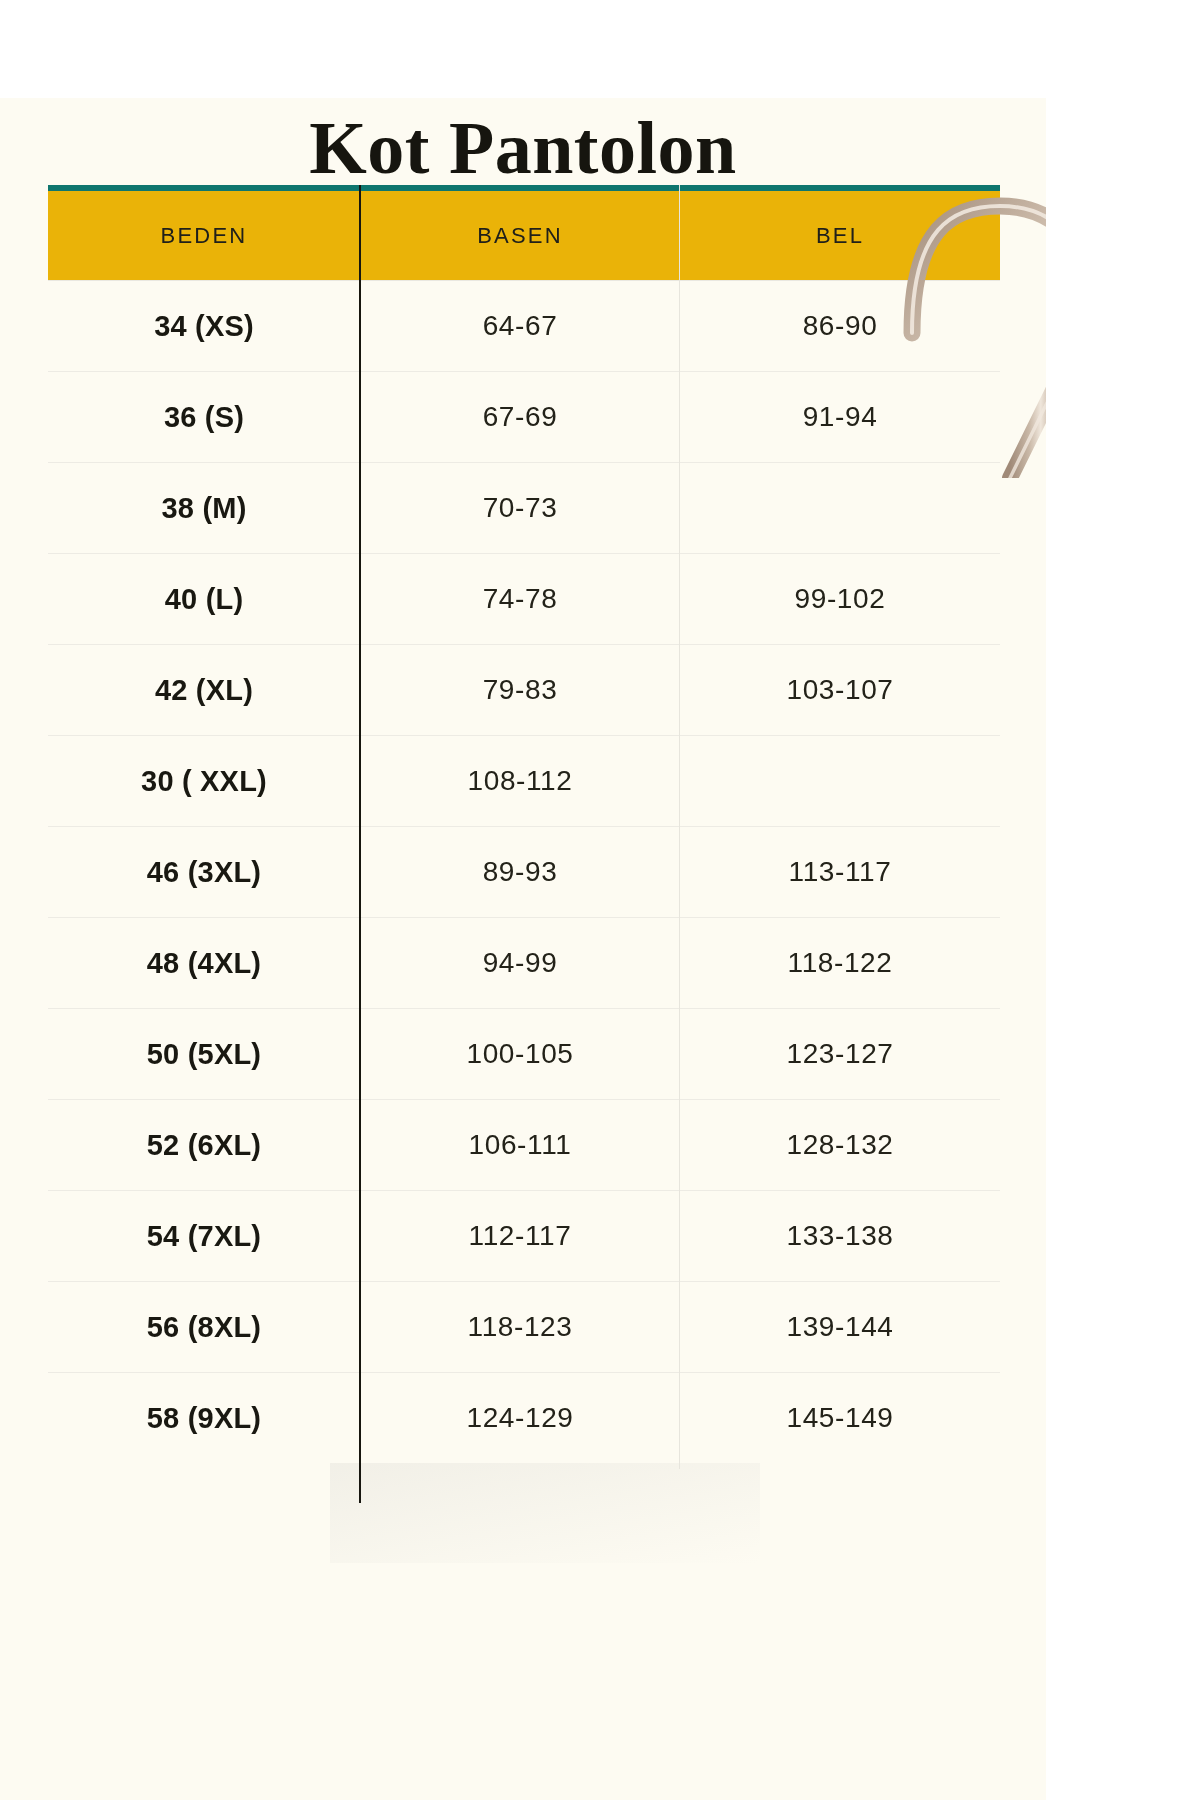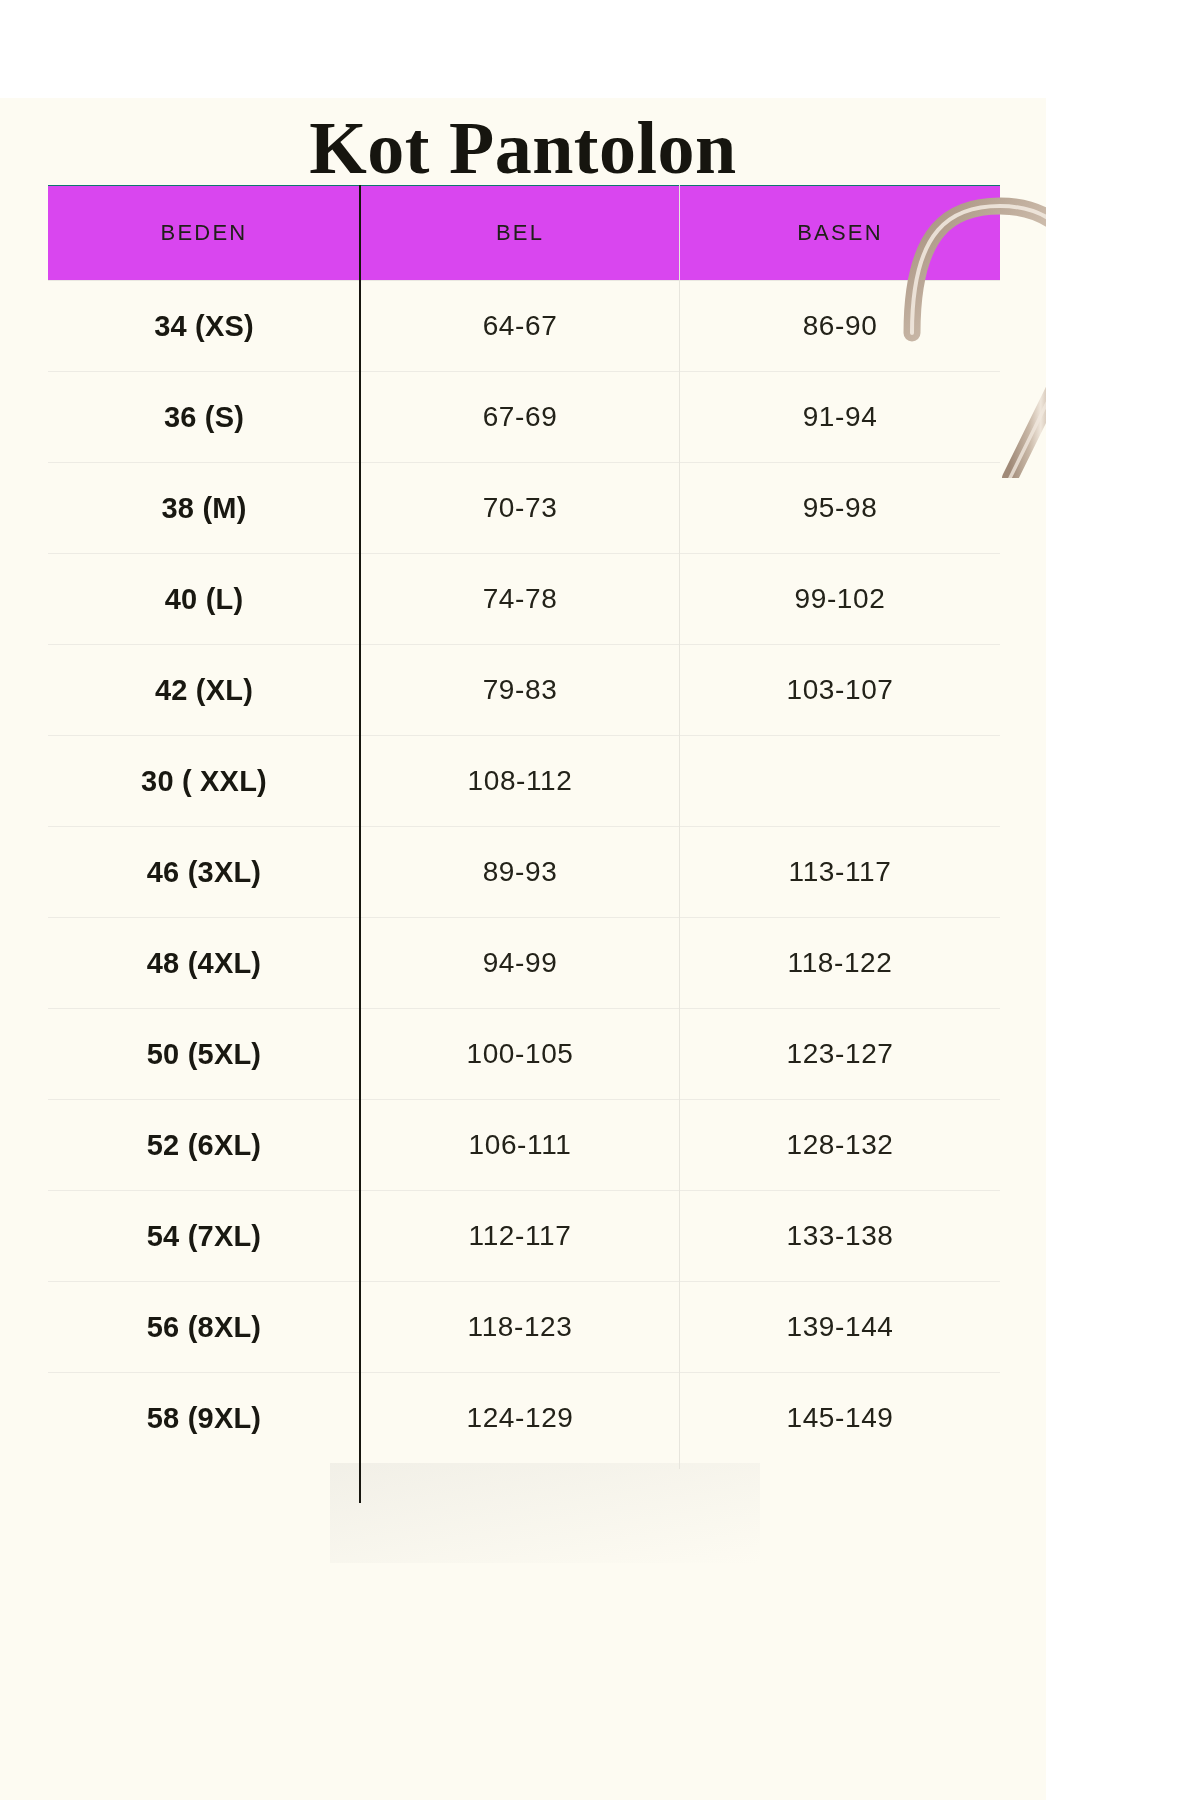--- a/index.html
+++ b/index.html
@@ -59,22 +59,22 @@
 
   .row {
     display:flex;
     width:952px;
     position:relative;
   }
 
   
   #header-row {
     height:95px;
-    background:#d946ef;
-    border-top:1px solid #0f766e;
+    background:#eab308;
+    border-top:6px solid #0f766e;
     align-items:center;
   }
   #header-row .cell {
     display:flex;
     align-items:center;
     justify-content:center;
     font-size:22px;
     font-weight:400;
     letter-spacing:2.2px;
     color:#20201A;
@@ -160,39 +160,38 @@
   <div id="sheet">
 
     <h1 id="title">Kot Pantolon</h1>
 
     <div id="paper-wash"></div>
 
     <div id="table">
 
       <div class="row" id="header-row">
         <div class="cell c-beden">BEDEN</div>
+        <div class="cell c-basen">BASEN</div>
         <div class="cell c-bel">BEL</div>
-        <div class="cell c-basen">BASEN</div>
       </div>
 
       <div id="rows-host">
           <div class="row body-row">
             <div class="cell c-beden">34 (XS)</div>
             <div class="cell c-bel">64-67</div>
             <div class="cell c-basen">86-90</div>
           </div>
           <div class="row body-row">
             <div class="cell c-beden">36 (S)</div>
             <div class="cell c-bel">67-69</div>
             <div class="cell c-basen">91-94</div>
           </div>
           <div class="row body-row">
             <div class="cell c-beden">38 (M)</div>
             <div class="cell c-bel">70-73</div>
-            <div class="cell c-basen">95-98</div>
           </div>
           <div class="row body-row">
             <div class="cell c-beden">40 (L)</div>
             <div class="cell c-bel">74-78</div>
             <div class="cell c-basen">99-102</div>
           </div>
           <div class="row body-row">
             <div class="cell c-beden">42 (XL)</div>
             <div class="cell c-bel">79-83</div>
             <div class="cell c-basen">103-107</div>

